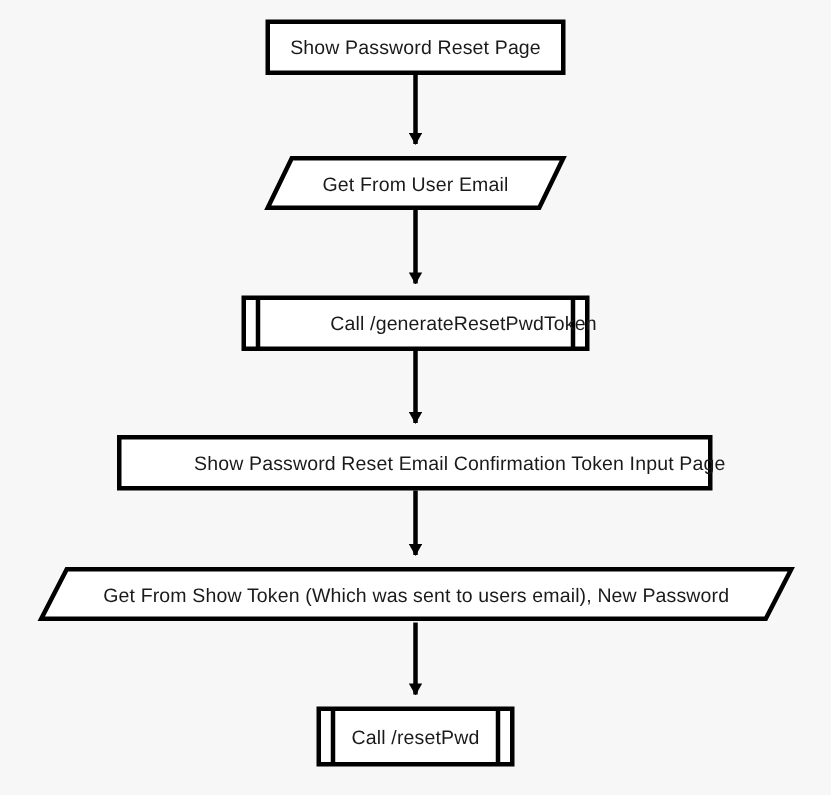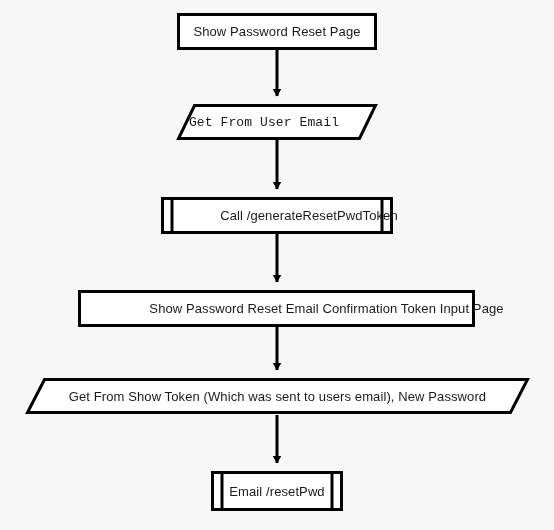--- a/index.html
+++ b/index.html
@@ -83,23 +83,23 @@
 
     <line x1="277" y1="50" x2="277" y2="96" stroke="#000000" stroke-width="3" marker-end="url(#arrowhead)"></line>
     <line x1="277" y1="140" x2="277" y2="189" stroke="#000000" stroke-width="3" marker-end="url(#arrowhead)"></line>
     <line x1="277" y1="234" x2="277" y2="282" stroke="#000000" stroke-width="3" marker-end="url(#arrowhead)"></line>
     <line x1="277" y1="327" x2="277" y2="370" stroke="#000000" stroke-width="3" marker-end="url(#arrowhead)"></line>
     <line x1="277" y1="415" x2="277" y2="463" stroke="#000000" stroke-width="3" marker-end="url(#arrowhead)"></line>
   </svg>
 
   <div class="node-label" style="left:177px; top:13px; width:200px; height:37px;">Show Password Reset Page</div>
 
-  <div class="node-label" style="left:165px; top:104px; width:198px; height:36px;font-family:Liberation Mono, monospace;">Get From User Email</div>
+  <div class="node-label" style="left:178px; top:104px; width:198px; height:36px;">Get From User Email</div>
 
   <div class="node-label" style="left:161px; top:197px; width:232px; height:37px;margin-left:32px;">Call /generateResetPwdToken</div>
 
-  <div class="node-label" style="left:94px; top:290px; width:397px; height:37px;padding-left:34px;">Show Password Reset Email Confirmation Token Input Page</div>
+  <div class="node-label" style="left:74px; top:290px; width:397px; height:37px;padding-left:34px;">Show Password Reset Email Confirmation Token Input Page</div>
 
   <div class="node-label" style="left:27px; top:378px; width:501px; height:37px;">Get From Show Token (Which was sent to users email), New Password</div>
 
-  <div class="node-label" style="left:211px; top:471px; width:132px; height:41px;">Email /resetPwd</div>
+  <div class="node-label" style="left:211px; top:471px; width:132px; height:41px;">Call /resetPwd</div>
 
 </div>
 
 </body></html>

